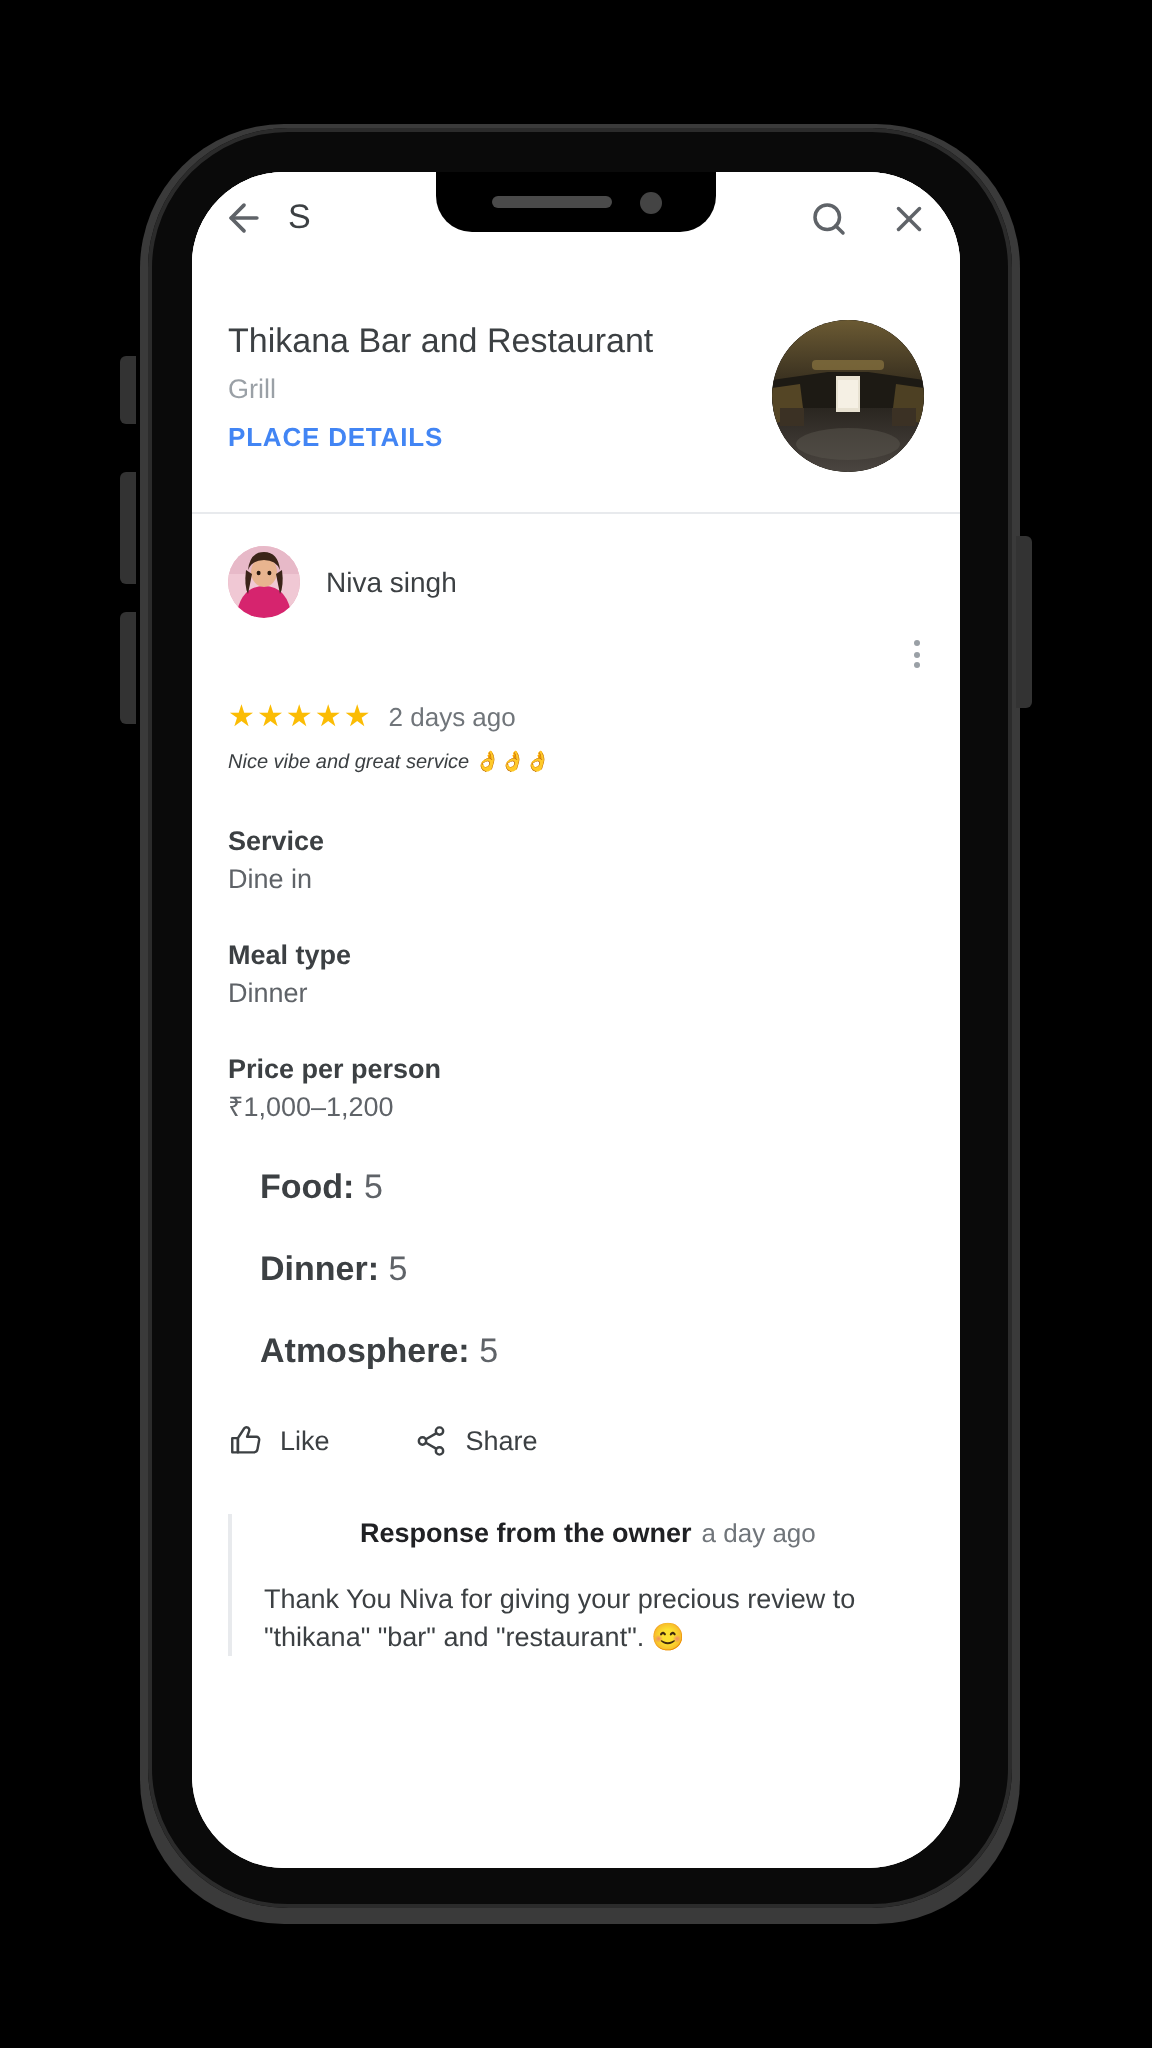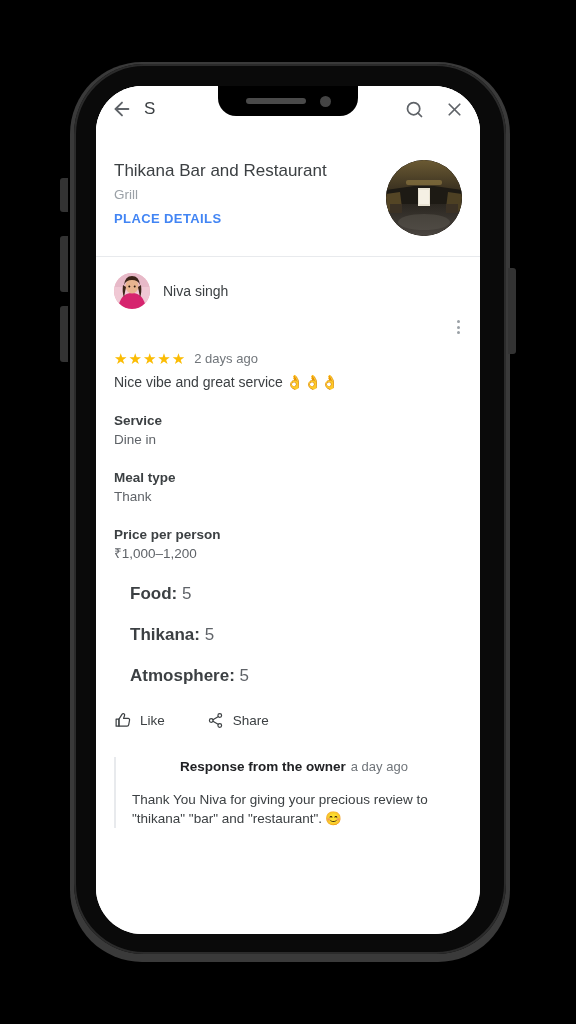--- a/index.html
+++ b/index.html
@@ -229,24 +229,25 @@
     margin-top: 42px;
   }
   .stars { display: flex; gap: 1px; }
   .star { color: #fbbc04; font-size: 15px; line-height: 15px; }
   .review-date {
     font-size: 13px;
     color: #70757a;
   }
 
   .review-text {
-    font-size: 14px;
+    font-size: 10px;
     color: #3c4043;
     line-height: 20px;
     margin-top: 6px;
+    font-style: italic;
   }
 
   .attr-block { margin-top: 19px; }
   .attr-label {
     font-size: 13.5px;
     font-weight: bold;
     color: #3c4043;
     line-height: 19px;
   }
   .attr-value {
@@ -426,33 +427,33 @@
         </div>
 
         <div class="review-text">Nice vibe and great service 👌👌👌</div>
 
         <div class="attr-block">
           <div class="attr-label">Service</div>
           <div class="attr-value">Dine in</div>
         </div>
         <div class="attr-block">
           <div class="attr-label">Meal type</div>
-          <div class="attr-value">Thank</div>
+          <div class="attr-value">Dinner</div>
         </div>
         <div class="attr-block">
           <div class="attr-label">Price per person</div>
           <div class="attr-value">₹1,000–1,200</div>
         </div>
 
         <div class="score-row">
           <b>Food:</b>
           <span>5</span>
         </div>
         <div class="score-row">
-          <b>Thikana:</b>
+          <b>Dinner:</b>
           <span>5</span>
         </div>
         <div class="score-row">
           <b>Atmosphere:</b>
           <span>5</span>
         </div>
       </div>
 
       <div class="actions">
         <div class="action-btn">

